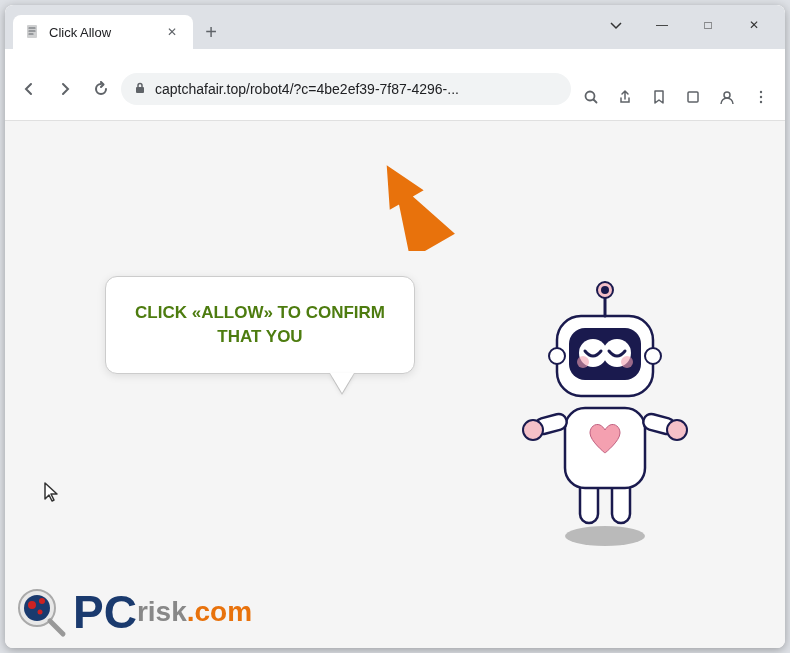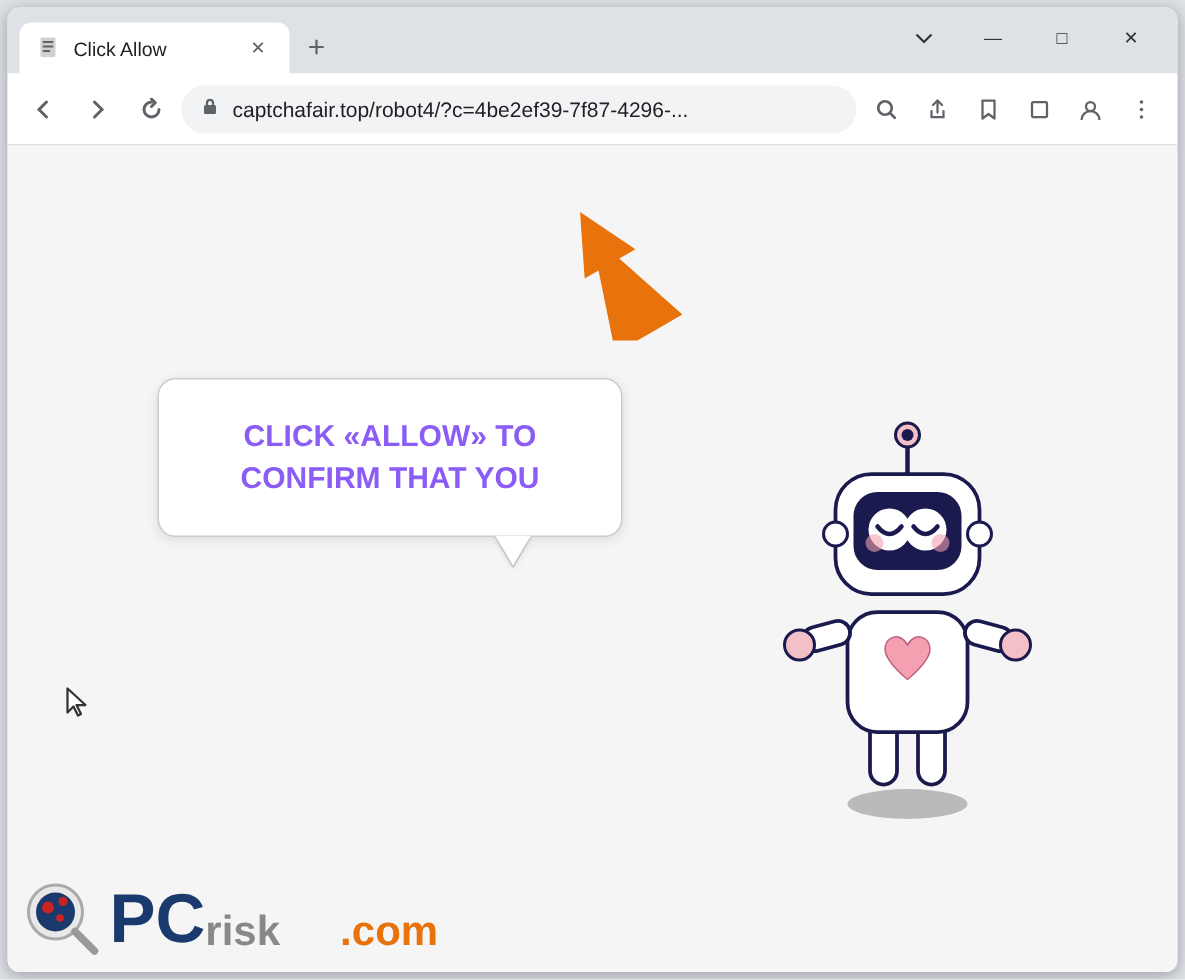--- a/index.html
+++ b/index.html
@@ -108,24 +108,24 @@
       font-size: 12px;
       color: #333;
       cursor: pointer;
     }
 
     
     .toolbar {
       background: #fff;
       height: 48px;
       display: flex;
-      align-items: center;
       padding: 0 8px;
       gap: 4px;
       border-bottom: 1px solid #e0e0e0;
+      margin-top: 24px;
     }
 
     .nav-btn {
       width: 32px;
       height: 32px;
       border-radius: 50%;
       display: flex;
       align-items: center;
       justify-content: center;
       cursor: pointer;
@@ -219,23 +219,23 @@
       bottom: -22px;
       right: 59px;
       width: 0;
       height: 0;
       border-left: 13px solid transparent;
       border-right: 13px solid transparent;
       border-top: 22px solid #ccc;
     }
 
     .bubble-text {
-      font-size: 20px;
+      font-size: 17px;
       font-weight: 700;
-      color: #8b5cf6;
+      color: #4d7c0f;
       line-height: 1.4;
       text-transform: uppercase;
     }
 
     
     .robot-container {
       position: absolute;
       right: 80px;
       bottom: 100px;
       width: 200px;
@@ -434,21 +434,21 @@
       <svg width="52" height="52" viewBox="0 0 52 52">
         <circle cx="22" cy="22" r="18" fill="#e8e8e8" stroke="#aaa" stroke-width="2"></circle>
         <circle cx="22" cy="22" r="13" fill="#1a3a6e"></circle>
 
         <circle cx="17" cy="19" r="4" fill="#cc2222"></circle>
         <circle cx="27" cy="15" r="3" fill="#cc2222"></circle>
         <circle cx="25" cy="26" r="2.5" fill="#cc2222"></circle>
         <line x1="35" y1="35" x2="48" y2="48" stroke="#999" stroke-width="5" stroke-linecap="round"></line>
       </svg>
 
-      <div style="font-family: Arial Black, Impact, sans-serif; display:flex; align-items:flex-end; gap:0;">
+      <div style="font-family: Arial Black, Impact, sans-serif; display:flex; align-items:center; gap:0;">
         <span style="font-size: 46px; font-weight:900; color:#1a3a6e; line-height:1;">PC</span>
         <span style="font-size: 28px; font-weight:700; color:#888; line-height:1; font-family: Arial, sans-serif;">risk</span>
-        <span style="font-size: 28px; font-weight:700; color:#E8720C; line-height:1; font-family: Arial, sans-serif; margin-left: 40px;">.com</span>
+        <span style="font-size: 28px; font-weight:700; color:#E8720C; line-height:1; font-family: Arial, sans-serif;">.com</span>
       </div>
     </div>
 
   </div>
 </div>
 
 </body></html>

